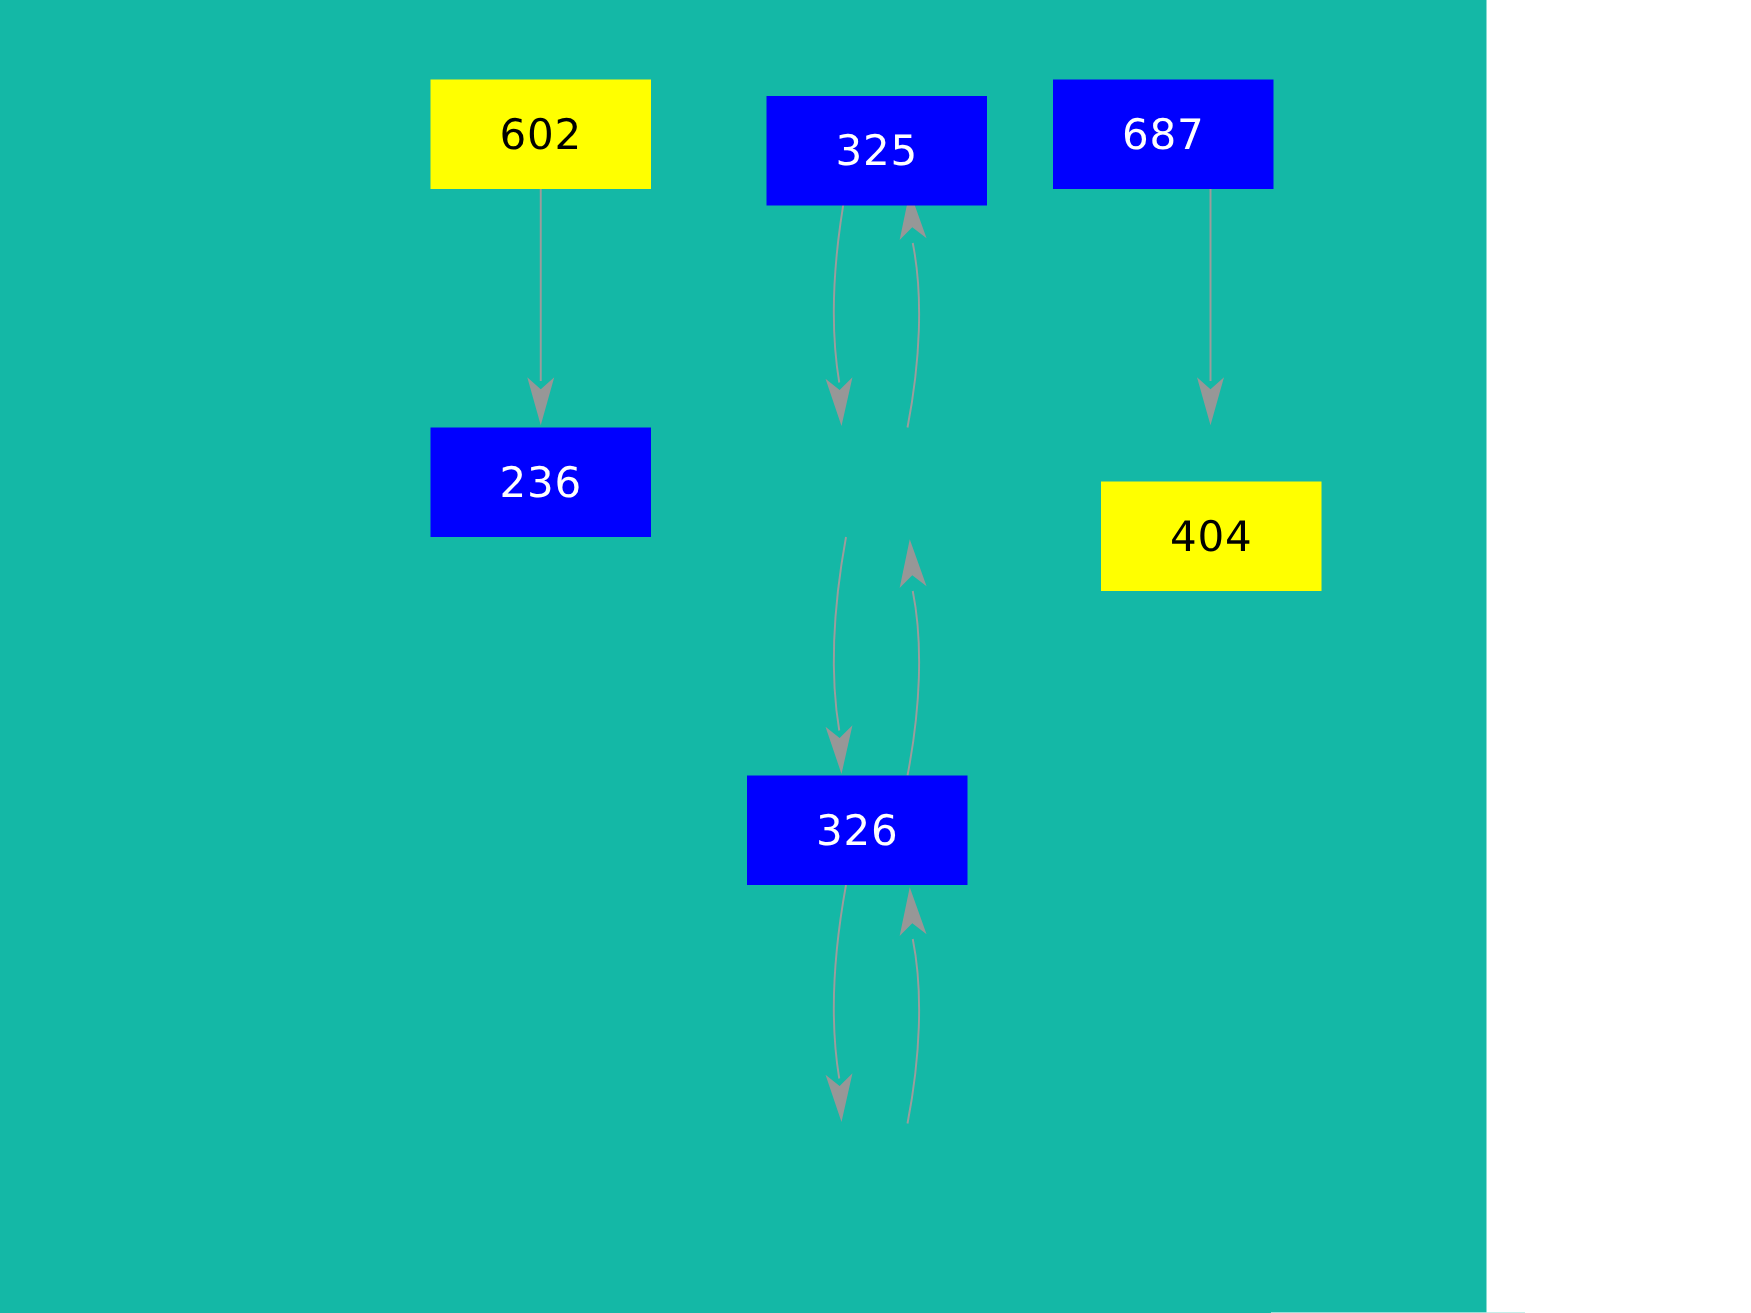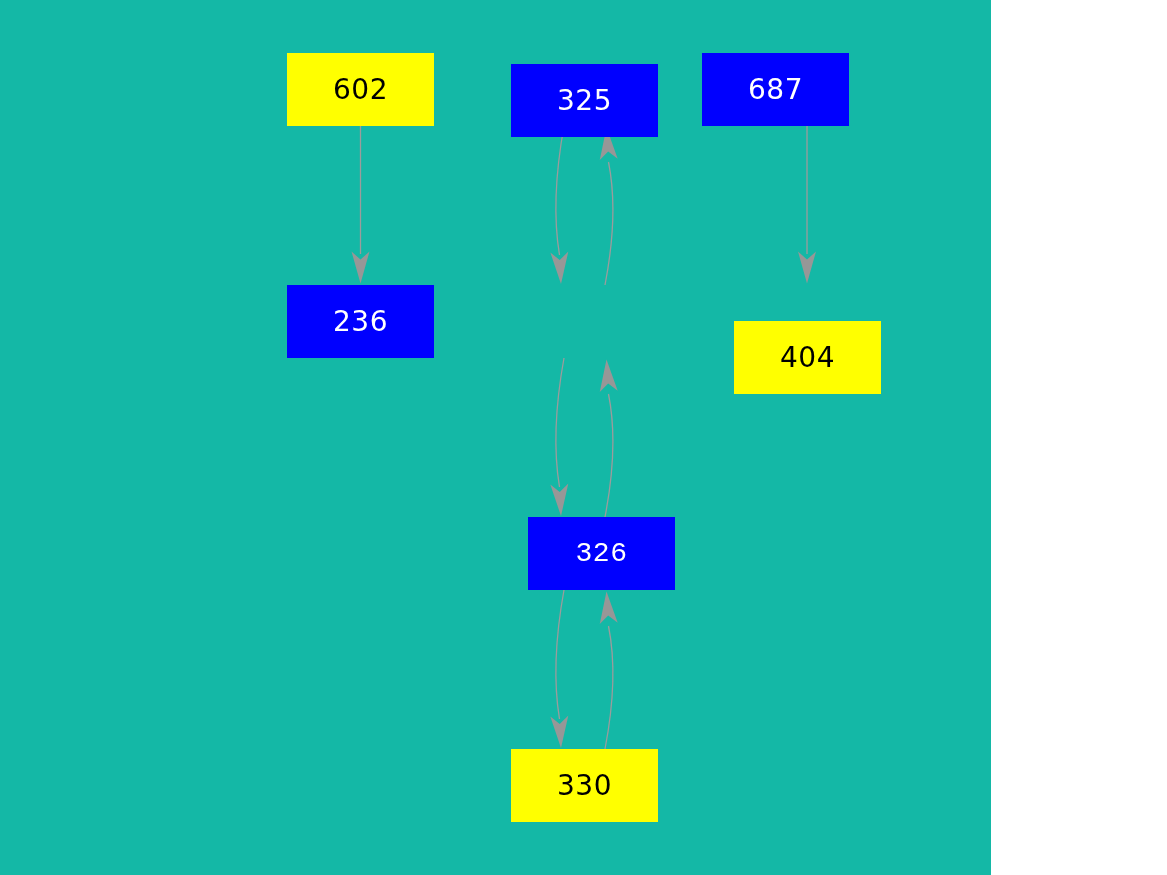--- a/index.html
+++ b/index.html
@@ -44,21 +44,21 @@
   .node.blue   { background: #0000ff; color: #ffffff; }
   .node.yellow { background: #ffff00; color: #000000; }
 
   
   .pos-c1-r1 { left: 287px; top: 53px; }
   .pos-c2-r1 { left: 511px; top: 64px; }
   .pos-c3-r1 { left: 702px; top: 53px; }
   .pos-c1-r2 { left: 287px; top: 285px; }
   .pos-c2-r2 { left: 511px; top: 285px; }
   .pos-c3-r2 { left: 734px; top: 285px; margin-top: 36px; }
-  .pos-c2-r3 { left: 528px; top: 517px; font-family: Liberation Mono, monospace; }
+  .pos-c2-r3 { left: 498px; top: 517px; }
   .pos-c2-r4 { left: 511px; top: 749px; }
 </style>
 </head>
 <body>
 
 <div class="canvas">
 
   <svg class="edge-layer" viewBox="0 0 1167 875" xmlns="http://www.w3.org/2000/svg">
 
     <g>
@@ -121,17 +121,14 @@
 
 
   <div class="node pos-c3-r2 yellow">
     <span>404</span>
   </div>
 
   <div class="node pos-c2-r3 blue">
     <span>326</span>
   </div>
 
-  <div class="node pos-c2-r4 yellow">
-    <span>330</span>
-  </div>
 
 </div>
 
 </body></html>

